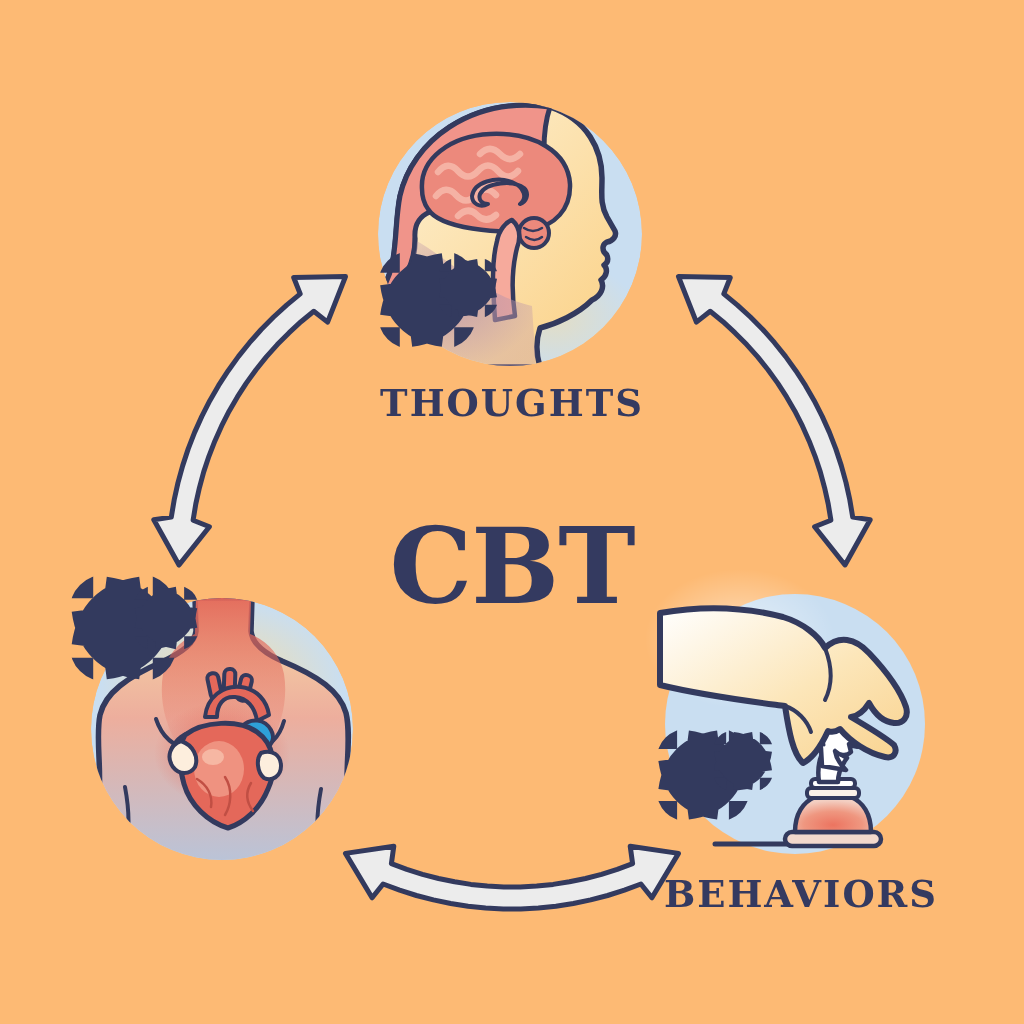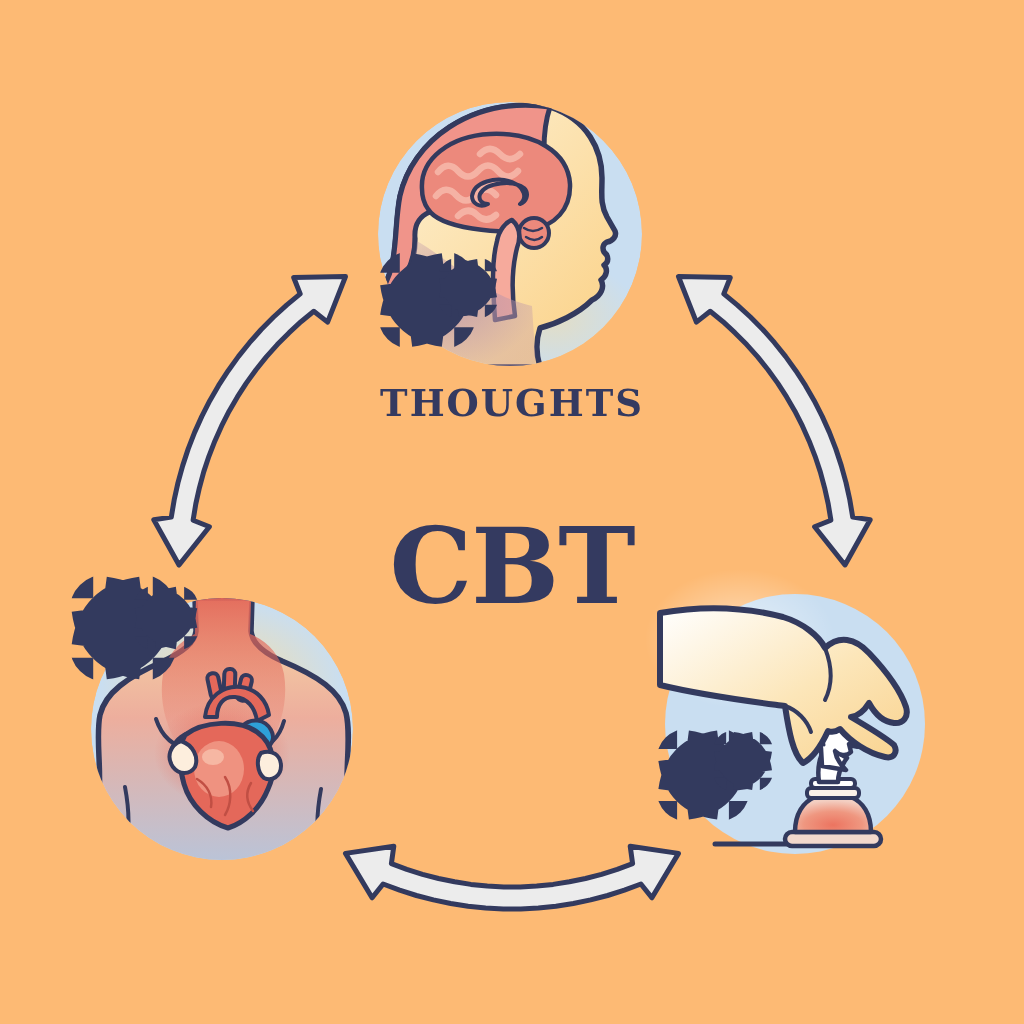--- a/index.html
+++ b/index.html
@@ -211,13 +211,14 @@
       <g fill="#ffffff" stroke="#333a5e" stroke-width="4.5">
         <use href="#spark" transform="translate(-92,51) scale(20)" style="vector-effect:non-scaling-stroke"></use>
         <use href="#spark" transform="translate(-52,37) scale(13)" style="vector-effect:non-scaling-stroke"></use>
       </g>
     </g>
   </g>
 </svg>
 
 <div class="lbl node-lbl" style="left:512px; top:403px;">THOUGHTS</div>
 <div class="lbl title-lbl" style="left:512px; top:566px;">CBT</div>
+<div class="lbl node-lbl" style="left:801px; top:894px;">BEHAVIORS</div>
 </div>
 
 </body></html>

